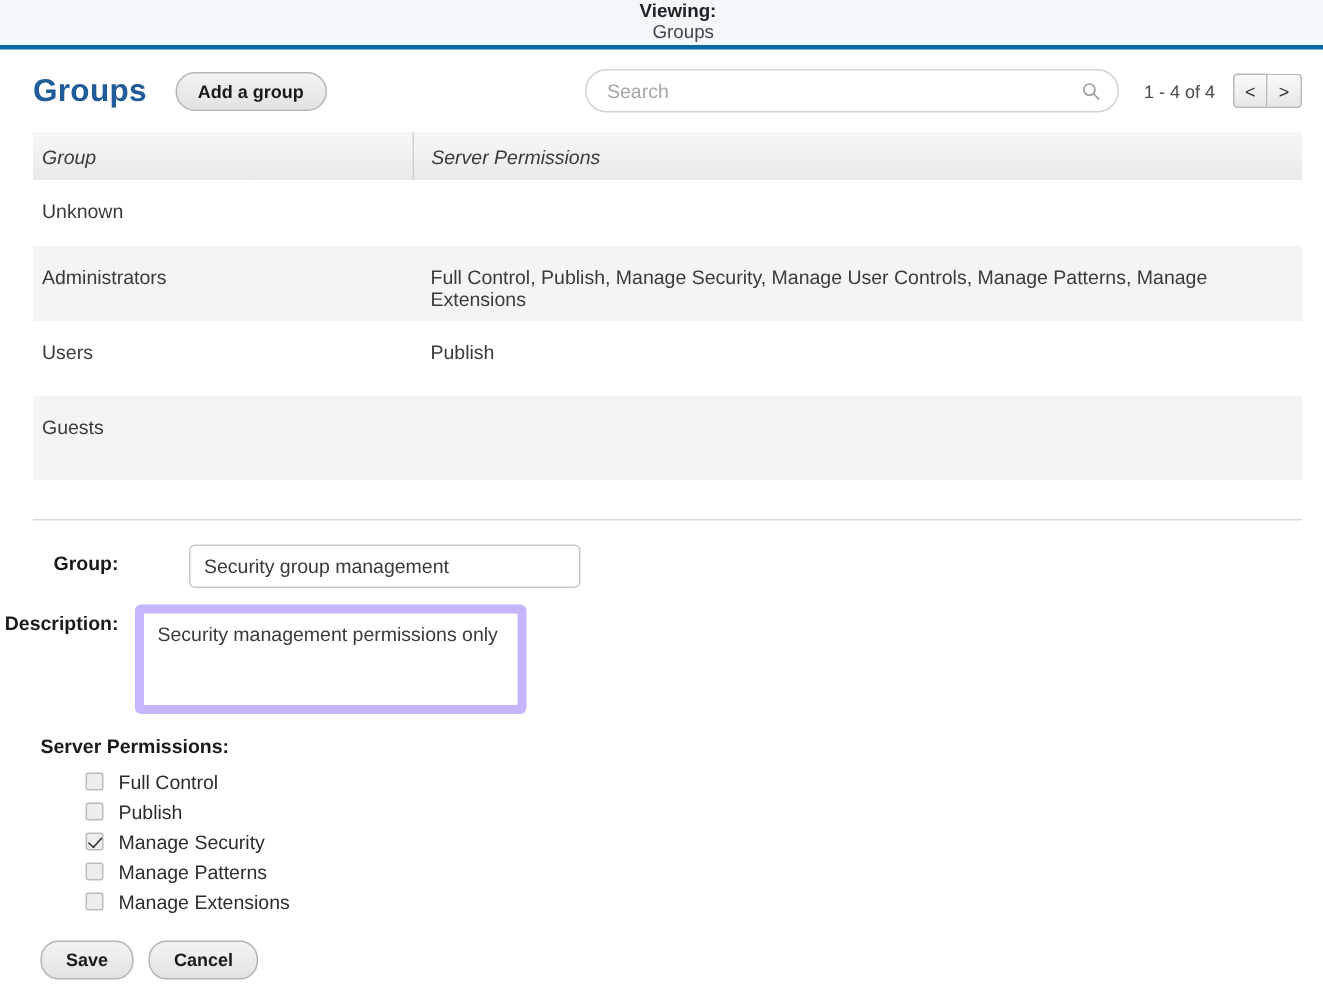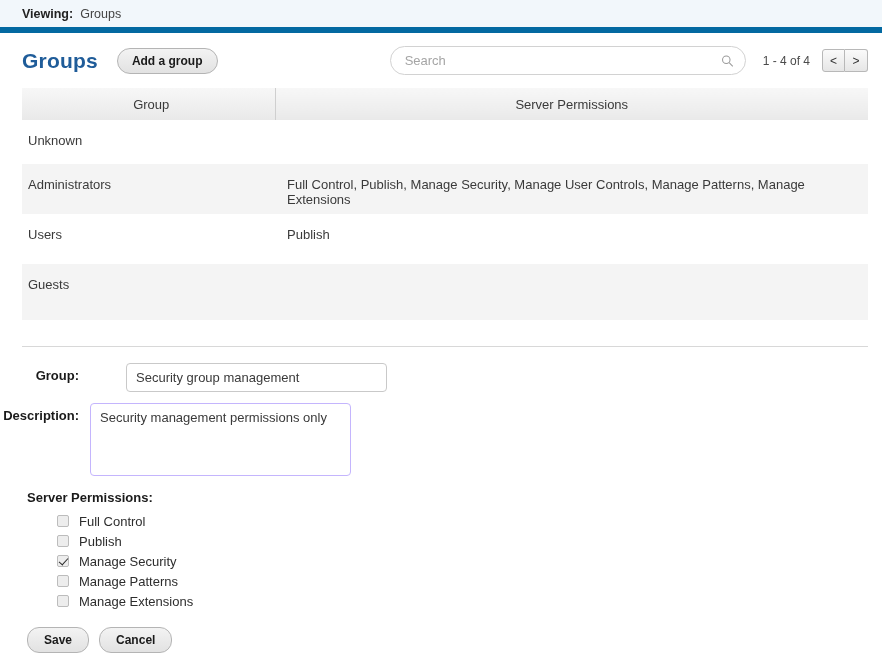--- a/index.html
+++ b/index.html
@@ -9,25 +9,26 @@
     background: #ffffff;
     font-family: "Liberation Sans", sans-serif;
     color: #333333;
     overflow: hidden;
   }
 
   
   .viewing-bar {
     height: 33px;
     background: #f2f7fb;
-    border-bottom: 6px solid #0369a1;
+    border-bottom: 3px solid #0369a1;
     display: flex;
     align-items: center;
     padding-left: 22px;
     font-size: 12.5px;
+    flex-direction: column;
   }
   .viewing-label { font-weight: bold; color: #222; }
   .viewing-value { color: #444; margin-left: 7px; }
 
   
   .page-header {
     height: 55px;
     display: flex;
     align-items: center;
     padding: 0 14px 0 22px;
@@ -108,28 +109,29 @@
     margin: 0 14px 0 22px;
     border-collapse: collapse;
     width: 846px;
     table-layout: fixed;
   }
   .table th {
     background: linear-gradient(to bottom, #f7f7f7 0%, #e9e9e9 100%);
     font-weight: normal;
     font-size: 13px;
     color: #3a3a3a;
-    text-align: center;
+    text-align: left;
     height: 32px;
     padding: 0 0 0 6px;
     vertical-align: middle;
+    font-style: italic;
   }
   .table th.col-perm {
     border-left: 1px solid #cfcfcf;
-    padding-left: 0;
+    padding-left: 12px;
   }
   .table td {
     font-size: 13px;
     color: #3a3a3a;
     vertical-align: top;
     padding: 13px 0 0 6px;
   }
   .table td.col-perm { padding-left: 12px; }
   .table tr.row-alt { background: #f4f4f4; }
   .r-unknown td { height: 44px; }
@@ -164,21 +166,21 @@
     padding: 0 9px;
     font-size: 13px;
     color: #3a3a3a;
     font-family: "Liberation Sans", sans-serif;
     outline: none;
     margin-left: 36px;
   }
   .text-area {
     width: 261px;
     height: 73px;
-    border: 1px solid #c4b5fd;
+    border: 6px solid #c4b5fd;
     border-radius: 4px;
     padding: 6px 9px;
     font-size: 13px;
     color: #3a3a3a;
     font-family: "Liberation Sans", sans-serif;
     resize: none;
     outline: none;
     line-height: 1.3;
   }
 

